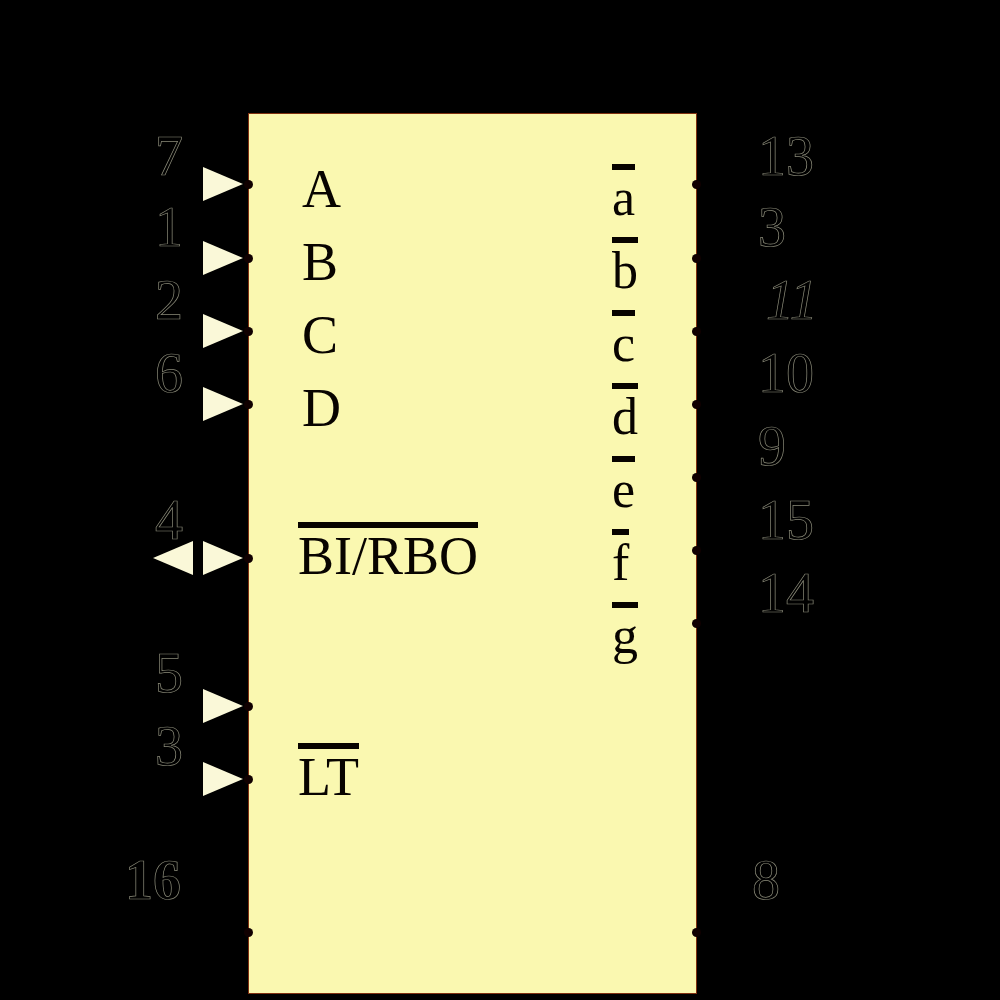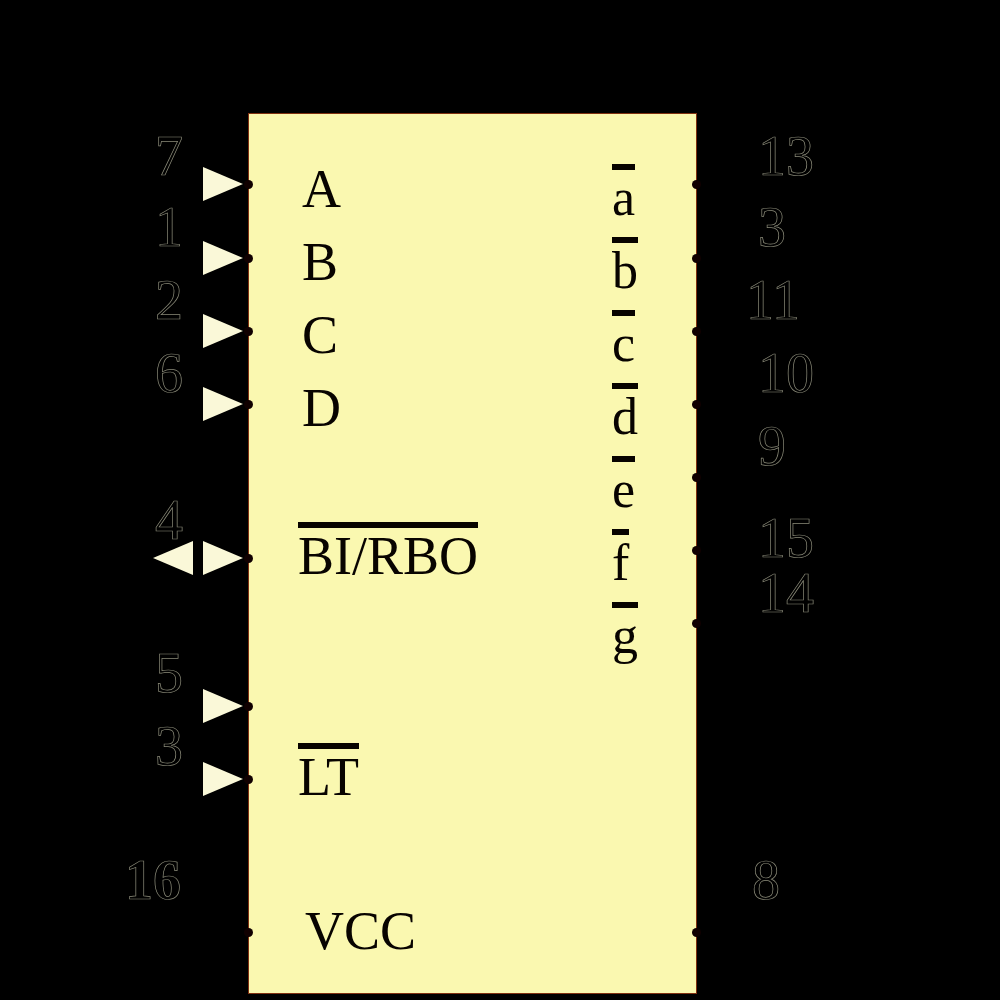--- a/index.html
+++ b/index.html
@@ -143,24 +143,24 @@
   <div class="pin-label" style="left:298px; top:522px;">
     <span class="ovr">BI</span><span class="ovr">/</span><span class="ovr">RBO</span>
   </div>
 
   <div class="pin-label" style="left:298px; top:743px;">
     <span class="ovr">LT</span>
   </div>
 
   <div class="pin-number right" style="left:758px; top:128px;">13</div>
   <div class="pin-number right" style="left:758px; top:199px;">3</div>
-  <div class="pin-number right" style="left:746px; top:272px;">11</div>
+  <div class="pin-number right" style="left:766px; top:272px;font-style:italic;">11</div>
   <div class="pin-number right" style="left:758px; top:345px;">10</div>
   <div class="pin-number right" style="left:758px; top:418px;">9</div>
-  <div class="pin-number right" style="left:758px; top:492px;margin-top:18px;">15</div>
+  <div class="pin-number right" style="left:758px; top:492px;">15</div>
   <div class="pin-number right" style="left:758px; top:565px;text-align:center;">14</div>
 
   <div class="pin-dot" style="left:692px; top:180px;"></div>
   <div class="pin-dot" style="left:692px; top:254px;"></div>
   <div class="pin-dot" style="left:692px; top:327px;"></div>
   <div class="pin-dot" style="left:692px; top:400px;"></div>
   <div class="pin-dot" style="left:692px; top:473px;"></div>
   <div class="pin-dot" style="left:692px; top:546px;"></div>
   <div class="pin-dot" style="left:692px; top:619px;"></div>
 
@@ -185,15 +185,14 @@
   <div class="pin-label out" style="left:612px; top:602px;">
     <span class="ovr">g</span>
   </div>
 
   <div class="pin-number left" style="left:125px; top:852px;font-weight:bold;">16</div>
   <div class="pin-number right" style="left:752px; top:852px;">8</div>
 
   <div class="pin-dot" style="left:244px; top:928px;"></div>
   <div class="pin-dot" style="left:692px; top:928px;"></div>
 
-  <div class="power-label" style="left:305px; top:904px;">VCC</div>
 
 </div>
 
 </body></html>

